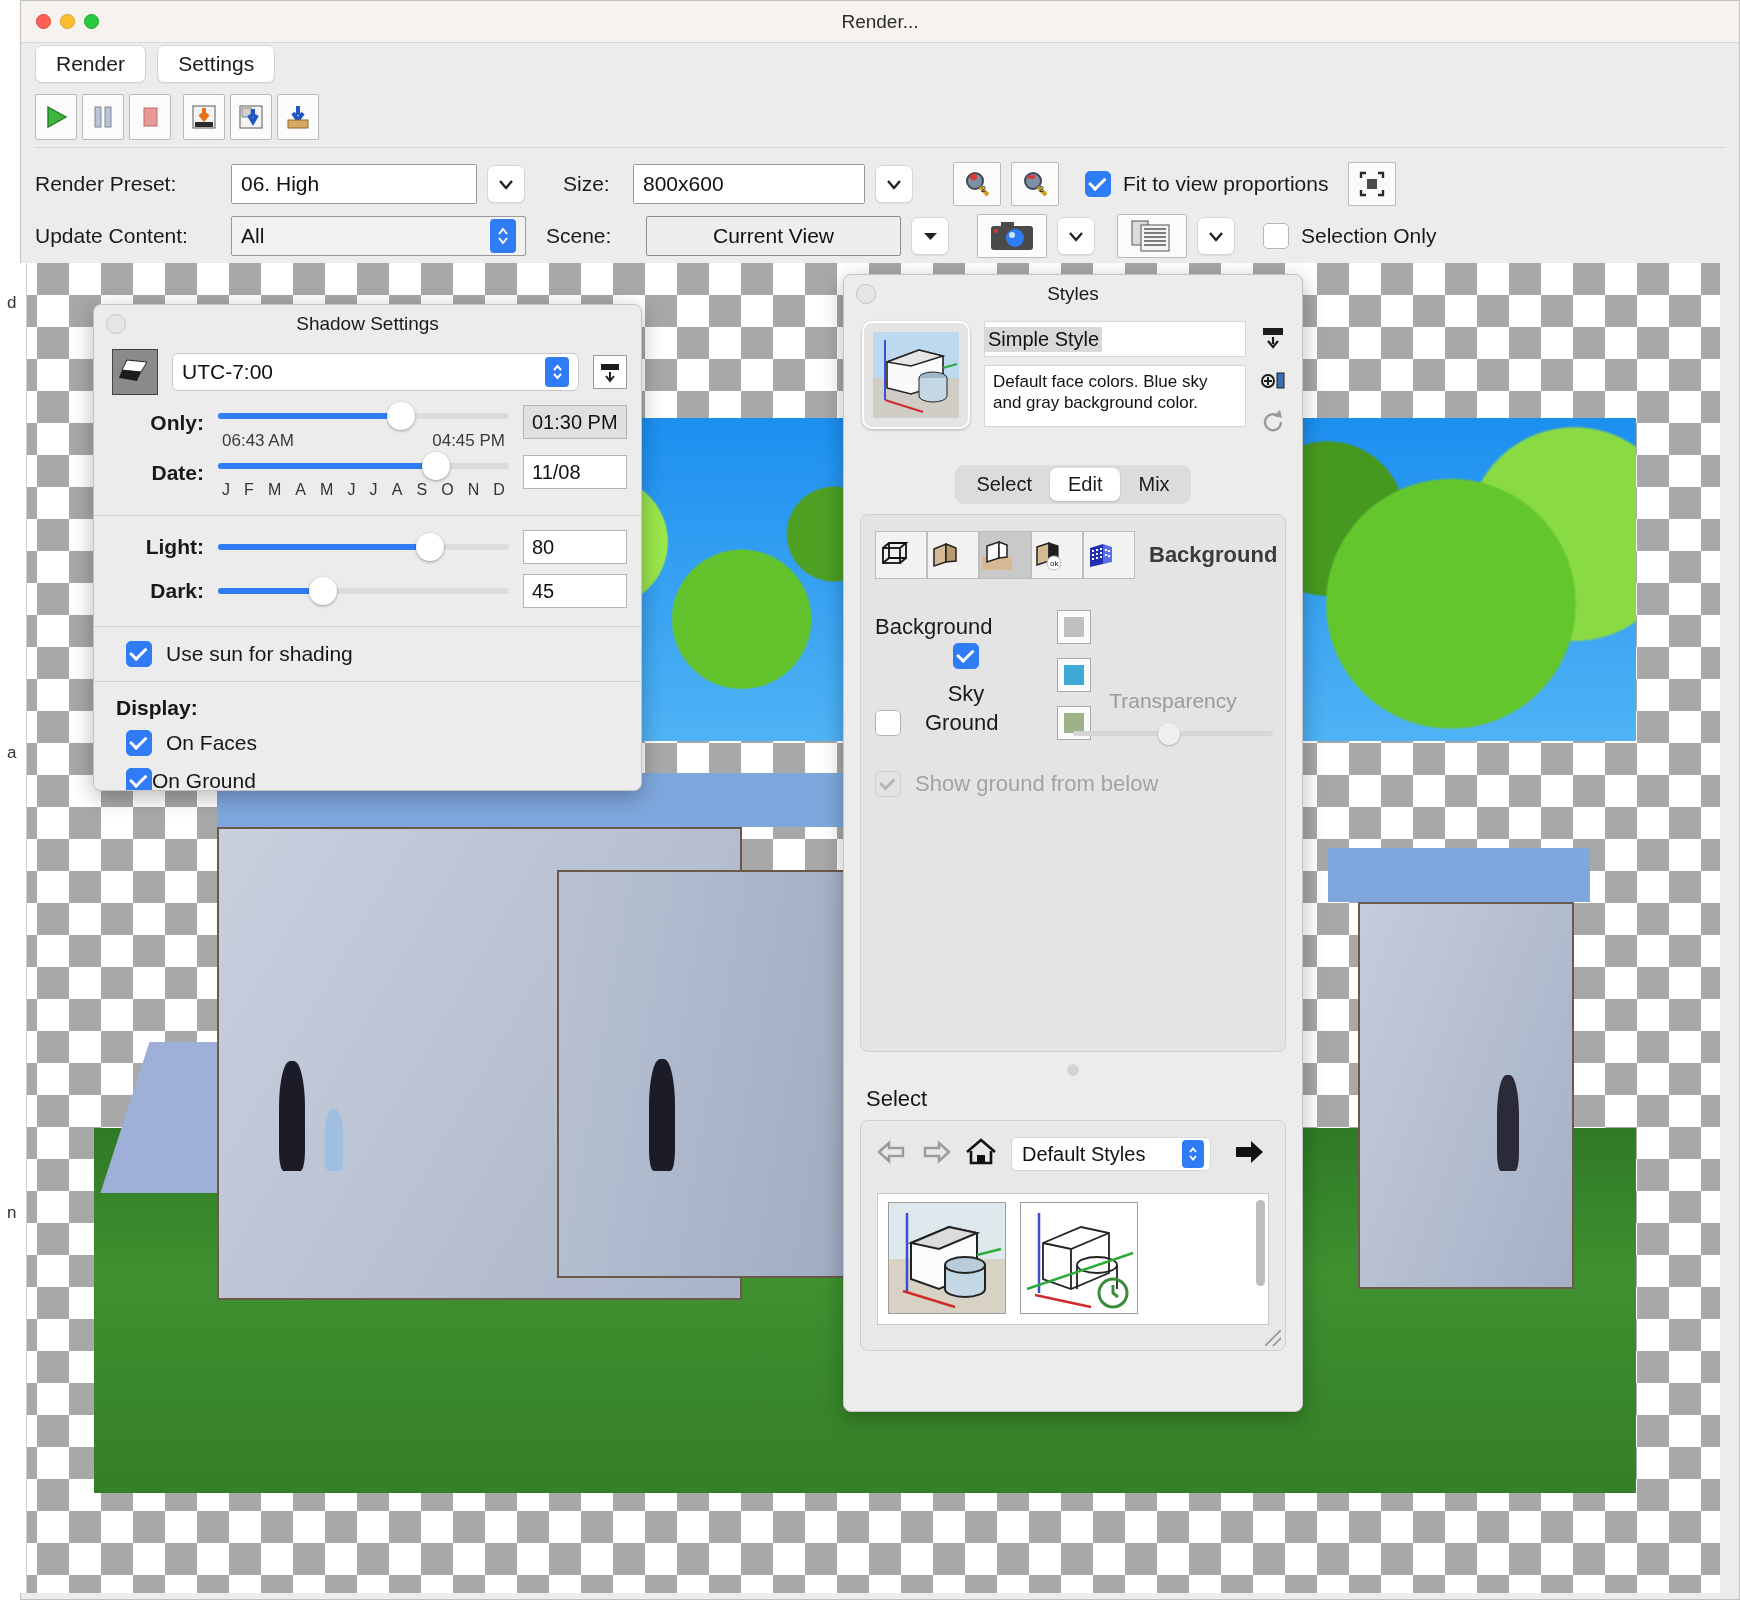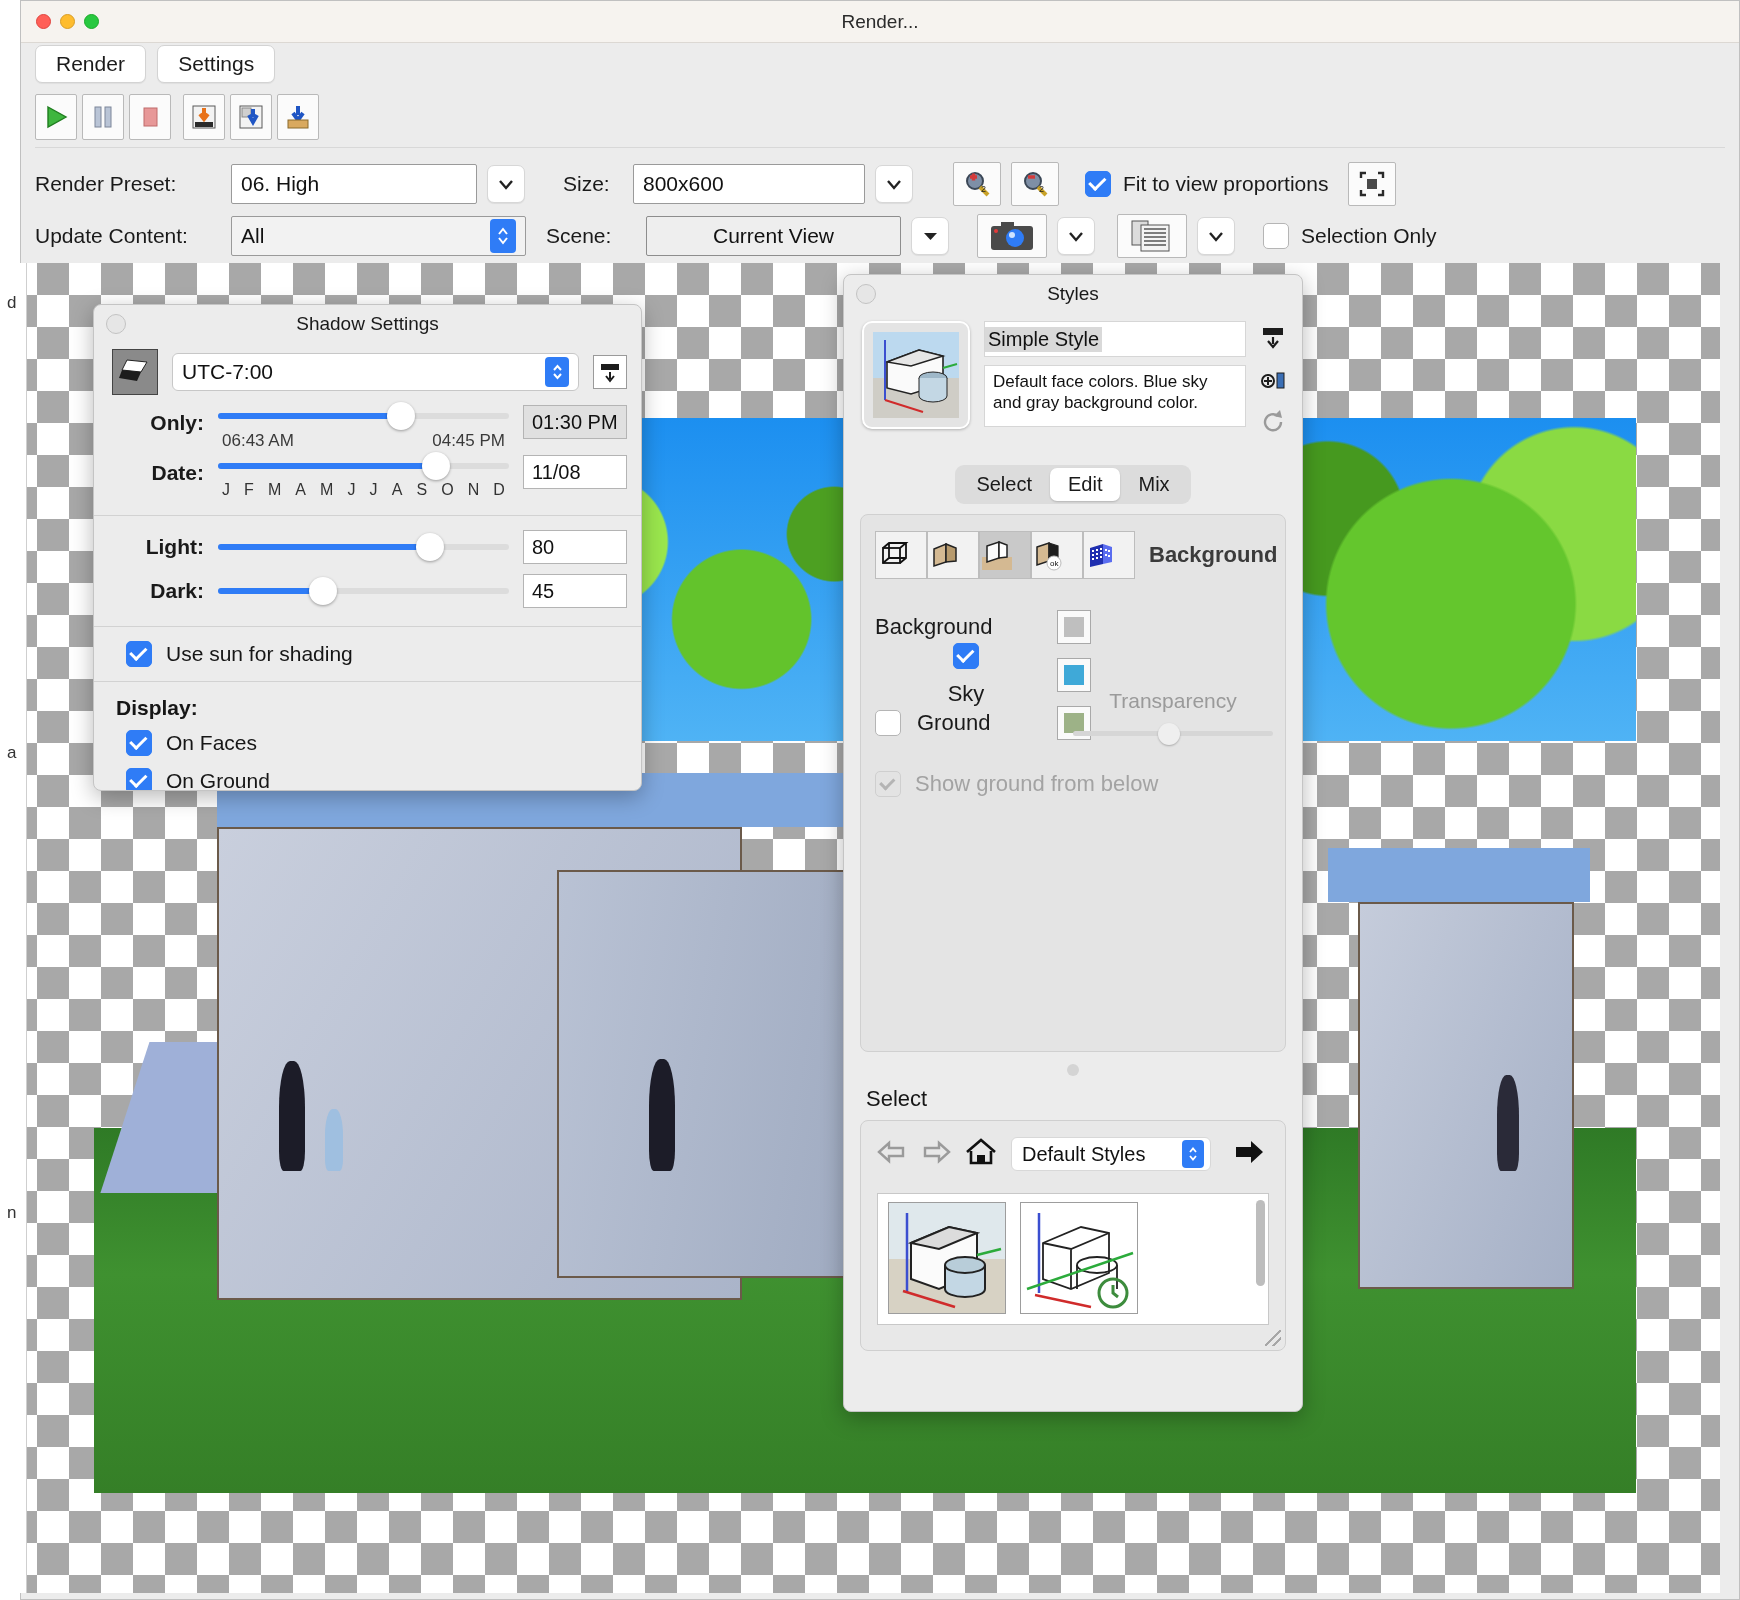--- a/index.html
+++ b/index.html
@@ -483,21 +483,21 @@
 
     <div class="sep"></div>
 
     <div style="padding:14px 0 0 22px;font-weight:bold;font-size:21px;color:#161616">Display:</div>
 
     <div id="display-options" style="padding:10px 0 0 32px">
         <div style="display: flex; align-items: center; gap: 14px; margin-bottom: 12px;">
           <span class="cbox on"></span>
           <span style="font-size: 21px; color: rgb(22, 22, 22);">On Faces</span>
         </div>
-        <div style="display: flex; align-items: center; gap: 14px; margin-bottom: 12px;">
+        <div style="display: flex; align-items: center; margin-bottom: 12px;">
           <span class="cbox on"></span>
           <span style="font-size: 21px; color: rgb(22, 22, 22);">On Ground</span>
         </div>
       </div>
   </div>
 
   <div class="palette" id="styles-palette" style="left:838px; top:11px; width:460px; height:1138px;">
     <div class="pal-title">
       <span class="pal-close"></span>
       <span>Styles</span>
@@ -622,21 +622,21 @@
           <div style="display: flex; align-items: center; height: 48px;">
             <span style="width: 182px; display: flex; align-items: center; gap: 12px; flex-direction: column;">
               <span class="cbox on"></span>
               <span style="font-size: 22px; color: rgb(26, 26, 26);">Sky</span>
             </span>
             <span class="swatch">
               <i style="background: rgb(63, 169, 216);"></i>
             </span>
           </div>
           <div style="display: flex; align-items: center; height: 48px;">
-            <span style="width: 182px; display: flex; align-items: center; gap: 16px;">
+            <span style="width: 182px; display: flex; align-items: center; gap: 24px;">
               <span class="cbox"></span>
               <span style="font-size: 22px; color: rgb(26, 26, 26);">Ground</span>
             </span>
             <span class="swatch">
               <i style="background: rgb(157, 178, 135);"></i>
             </span>
           </div>
         </div>
 
       <div style="position:absolute;left:212px;top:174px;width:200px">

